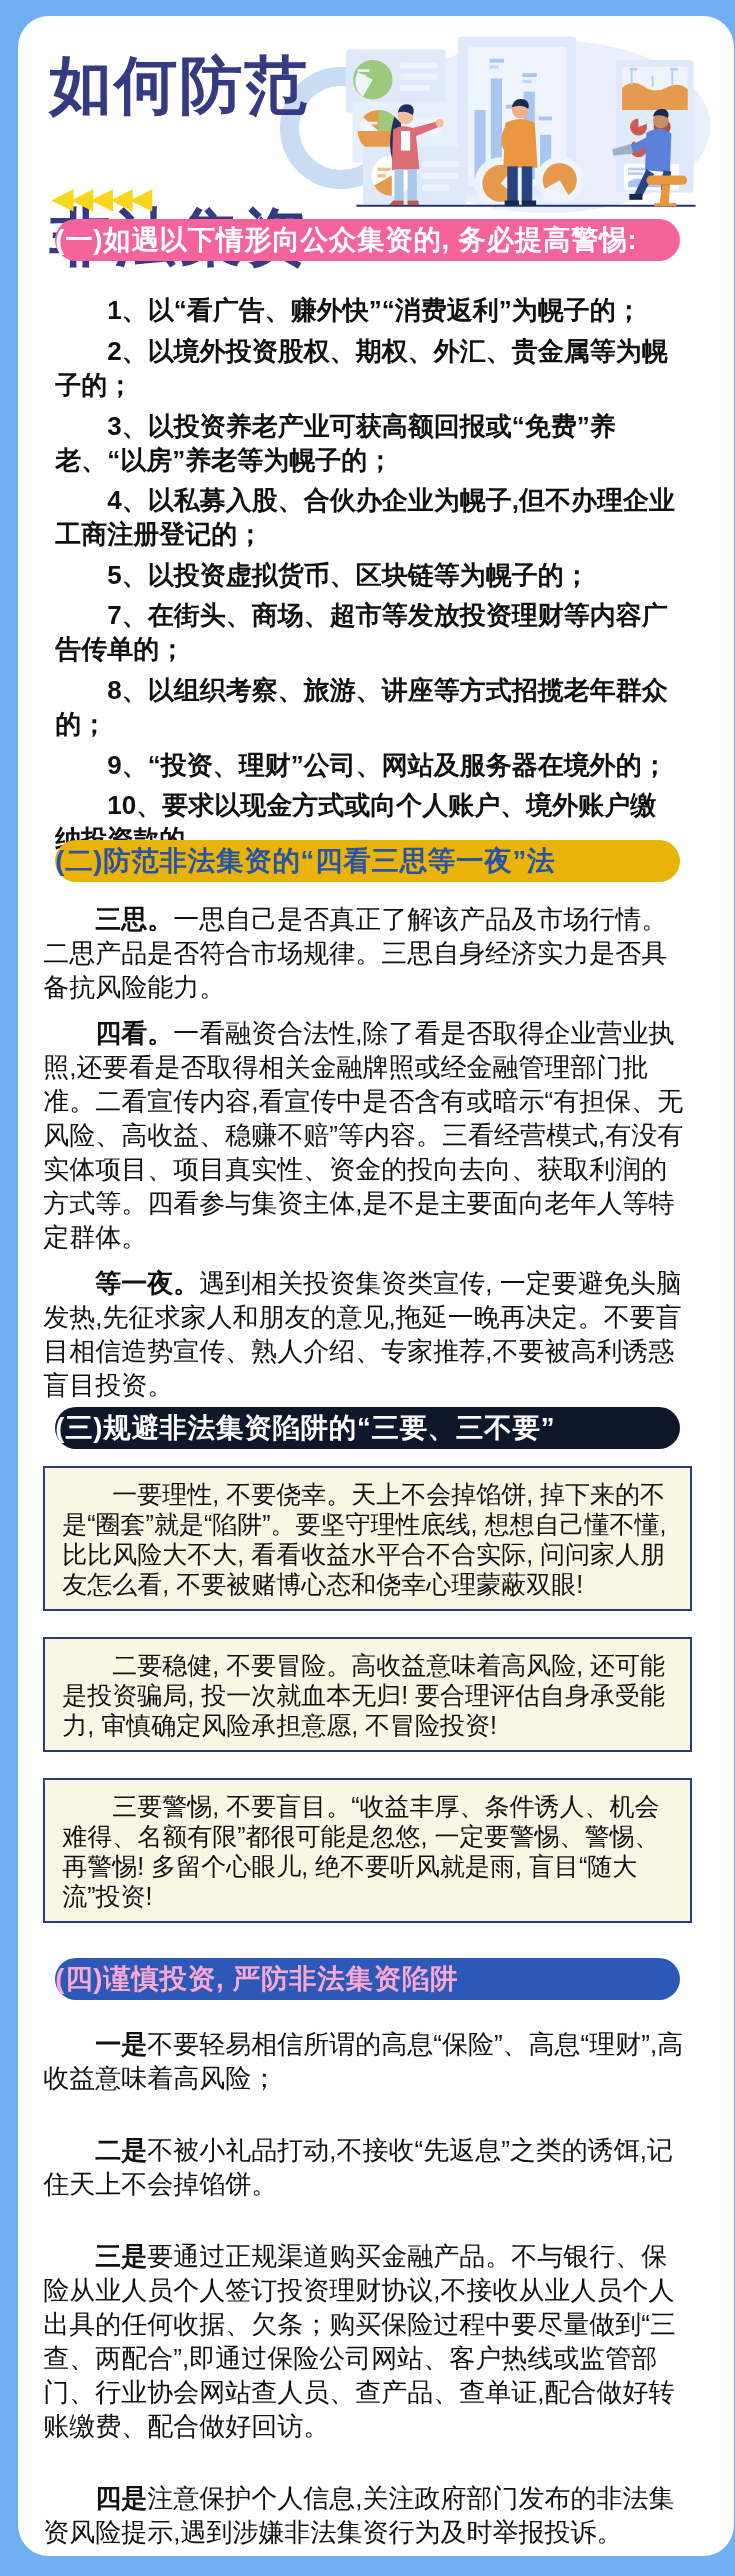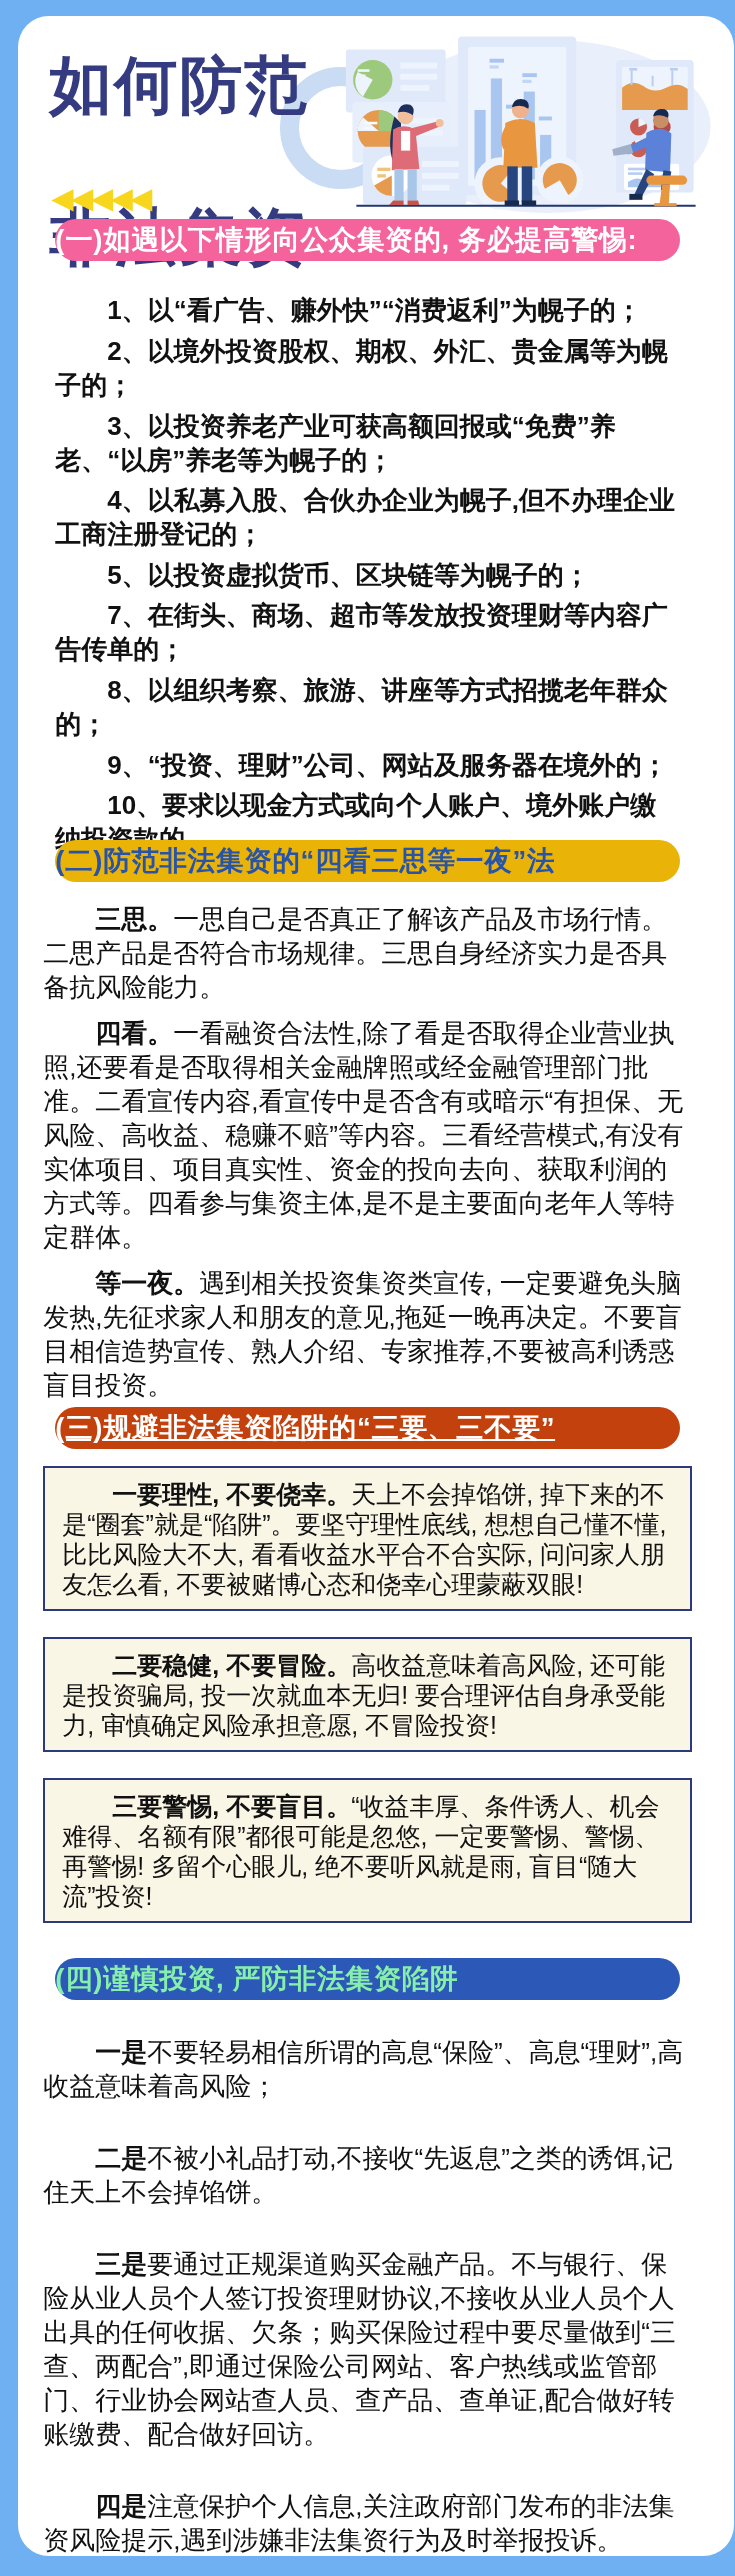--- a/index.html
+++ b/index.html
@@ -11,37 +11,37 @@
   .ring{position:absolute;left:262px;top:51px;width:84px;height:84px;border:19.7px solid #c9dcf4;border-radius:50%;}
   .title{position:absolute;left:31px;top:31px;color:#343b80;font-weight:bold;font-size:63px;line-height:76px;letter-spacing:2px;white-space:pre-line;}
   .arrows{position:absolute;left:33px;top:165px;color:#f8d61e;font-size:29px;letter-spacing:-2.6px;}
   .illu{position:absolute;right:5.2px;top:1.3px;}
 
   
   .pill{position:absolute;left:37px;width:625px;height:42px;border-radius:22px;display:flex;align-items:center;justify-content:flex-start;
         font-size:27.5px;font-weight:bold;letter-spacing:0.7px;white-space:nowrap;}
   .pill1{top:203px;background:#f4639c;color:#ffffff;}
   .pill2{top:824px;background:#eab308;color:#2753a8;}
-  .pill3{top:1391px;background:#c2410c;color:#ffffff;text-decoration:underline;}
-  .pill4{top:1942px;background:#2c58b8;color:#86efac;border-radius:26px;}
+  .pill3{top:1391px;background:#0f172a;color:#ffffff;}
+  .pill4{top:1942px;background:#2c58b8;color:#f9a8d4;border-radius:26px;}
 
   
   .blk{position:absolute;left:25px;width:649px;color:#111111;}
   .items{top:265px;}
   .items ul{list-style:none;margin:12px;padding:0;}
   .items li{font-size:26px;line-height:34px;font-weight:bold;text-indent:2em;margin:0 0 6.6px 0;}
   .sec2{top:886px;}
   .para{font-size:26px;line-height:34px;font-weight:normal;text-indent:2em;margin:0 0 11.8px 0;}
   .para .lead{font-weight:bold;}
   .sec3{top:1450px;}
   .notebox{background:#faf6e6;border:2.6px solid #2c3a7c;padding:10.5px 17px;margin:0 0 26px 0;
            font-size:25px;line-height:30px;text-indent:2em;}
-  .notebox .lead{font-weight:bold;text-align:center;}
+  .notebox .lead{font-weight:normal;text-align:center;}
   .sec4{top:2007px;}
-  .sec4 .para{margin:12px 0 38px 0;}
+  .sec4 .para{margin:4px 0 38px 0;}
 </style>
 </head>
 <body>
 
 <div class="card">
 
   <div class="header">
     <div class="ring"></div>
     <div class="title"><span>如何防范</span><br>
       <span>非法集资</span></div>

